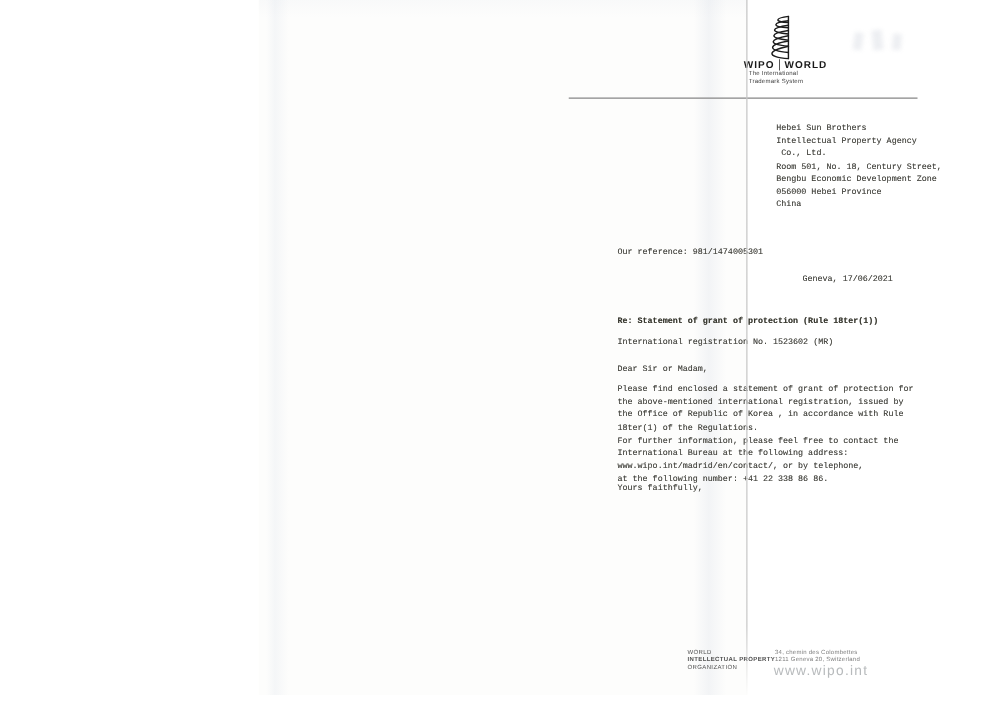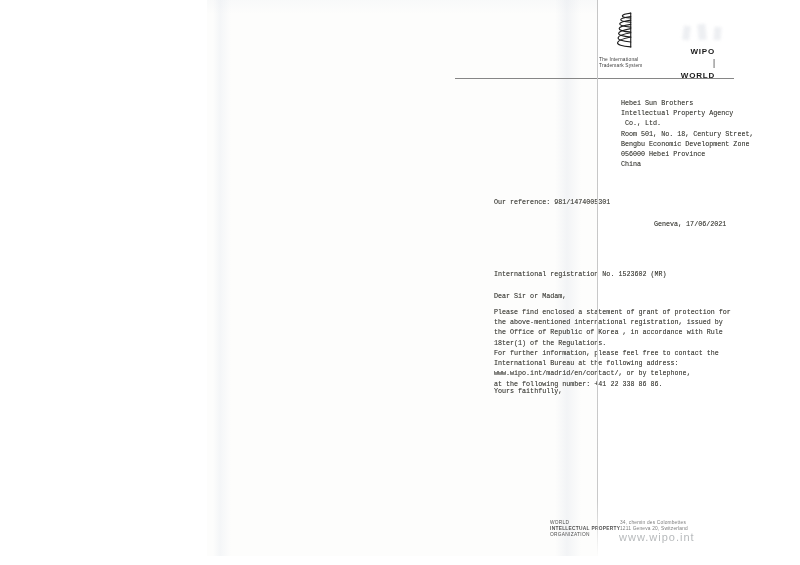--- a/index.html
+++ b/index.html
@@ -19,24 +19,23 @@
   }
   .paper-right-edge{
     position:absolute;left:597px;top:0;width:1px;height:556px;
     background:linear-gradient(180deg,#c6c6c6 0%,#c9c9c9 90%,rgba(201,201,201,0) 100%);
   }
   
   .logo-swirl{position:absolute;left:403px;top:11px;width:26px;height:38px;}
   .logo-swirl svg{width:100%;height:100%;}
   .logo-lockup{
     position:absolute;left:388px;top:47px;width:120px;
-    display:flex;align-items:flex-end;gap:3px;
+    display:flex;align-items:flex-start;gap:3px;
     font-weight:bold;font-size:8px;letter-spacing:0.8px;color:#191919;
     white-space:nowrap;
-    flex-direction:column;
   }
   .logo-divider{font-weight:400;color:#2a2a2a;transform:scaleY(1.2);letter-spacing:0;}
   .logo-tagline{
     position:absolute;left:392px;top:57px;
     font-size:4.8px;line-height:5.8px;color:#3c3c3c;letter-spacing:0.2px;
     white-space:pre;
   }
   .head-rule{position:absolute;left:248px;top:78px;width:279px;height:1px;background:#868686;}
   
   .ink-bleed{
@@ -52,21 +51,21 @@
     position:absolute;
     font-family:"Liberation Mono","DejaVu Sans Mono",monospace;
     font-size:6.7px;line-height:10.2px;color:#45453f;
     text-shadow:0 0 0.5px rgba(70,70,65,0.55);
     white-space:pre;
     margin-top:12px;
   }
   .tw.bold{font-weight:bold;color:#38382f;}
   .recipient{left:414px;top:86px;}
   .reference{left:287px;top:185px;}
-  .dateline{left:432px;top:207px;padding-left:15px;}
+  .dateline{left:420px;top:207px;padding-left:15px;}
   .subject{left:287px;top:240px;}
   .registration{left:287px;top:257px;}
   .salutation{left:287px;top:279px;}
   .para1{left:287px;top:295px;}
   .para2{left:287px;top:336px;}
   .closing{left:287px;top:374px;}
   .signature{left:341px;top:391px;width:188px;text-align:center;}
   
   .footer-org{
     position:absolute;left:343px;top:520px;
@@ -124,20 +123,21 @@
  Co., Ltd.
 Room 501, No. 18, Century Street,
 Bengbu Economic Development Zone
 056000 Hebei Province
 China</div>
 
   <div class="tw reference">Our reference: 981/1474005301</div>
 
   <div class="tw dateline">Geneva, 17/06/2021</div>
 
+  <div class="tw bold subject">Re: Statement of grant of protection (Rule 18ter(1))</div>
 
   <div class="tw registration">International registration No. 1523602 (MR)</div>
 
   <div class="tw salutation">Dear Sir or Madam,</div>
 
   <div class="tw para1">Please find enclosed a statement of grant of protection for
 the above-mentioned international registration, issued by
 the Office of Republic of Korea , in accordance with Rule
 18ter(1) of the Regulations.</div>
 

